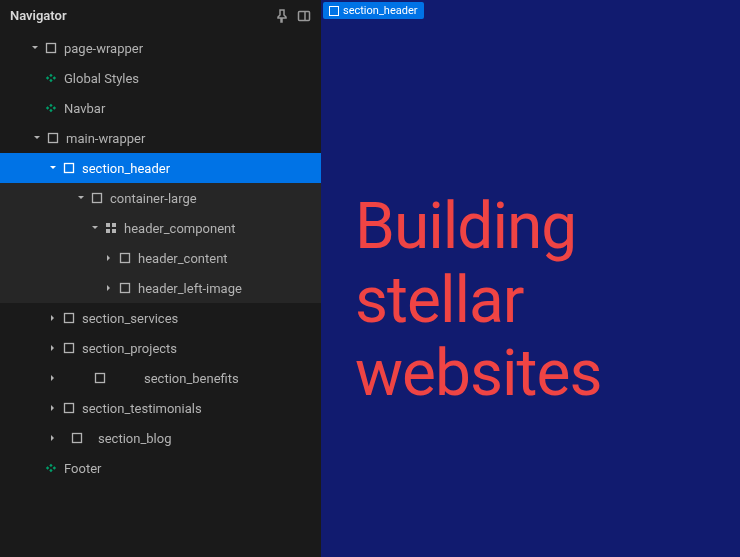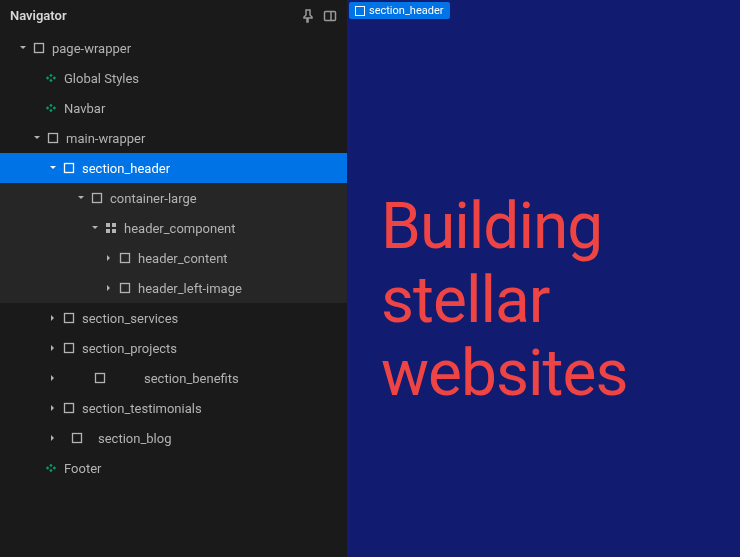--- a/index.html
+++ b/index.html
@@ -1,17 +1,17 @@
 <!DOCTYPE html>
 <html><head>
 <meta charset="utf-8">
 <style>
 * { margin: 0; padding: 0; box-sizing: border-box; }
 body { font-family: -apple-system, BlinkMacSystemFont, "Segoe UI", Roboto, sans-serif; background: #1a1a1a; width: 740px; height: 557px; overflow: hidden; display: flex; }
-.navigator-panel { width: 347px; background: #1a1a1a; display: flex; flex-direction: column; }
+.navigator-panel { width: 321px; background: #1a1a1a; display: flex; flex-direction: column; }
 .panel-header { display: flex; align-items: center; justify-content: space-between; padding: 8px 10px; background: #1a1a1a; }
 .panel-title { color: #d8d8d8; font-size: 13px; font-weight: 600; }
 .panel-actions { display: flex; gap: 8px; align-items: center; }
 .header-icon { width: 14px; height: 14px; display: flex; align-items: center; justify-content: center; color: #999; cursor: pointer; }
 .tree { flex: 1; overflow-y: auto; padding-top: 2px; }
 .tree-row { display: flex; align-items: center; height: 30px; color: #b3b3b3; font-size: 13px; cursor: pointer; position: relative; }
 .tree-row.selected { background: #0073e6; color: #fff; }
 .tree-row.expanded-group { background: #262626; }
 .toggle { width: 10px; height: 10px; display: flex; align-items: center; justify-content: center; margin-right: 4px; flex-shrink: 0; }
 .toggle svg { width: 8px; height: 8px; }
@@ -45,21 +45,21 @@
             <rect x="1.5" y="2.5" width="11" height="9" rx="1"></rect>
             <line x1="8" y1="2.5" x2="8" y2="11.5"></line>
           </svg>
       </span>
     </div>
   </div>
 
   <div class="tree">
 
 
-    <div class="tree-row" style="padding-left:18px;">
+    <div class="tree-row" style="padding-left:18px;margin-left:12px;">
       <span class="toggle">
           <svg viewBox="0 0 8 8" fill="currentColor">
             <path d="M1 2l3 3 3-3z"></path>
           </svg>
         </span>
       <span class="tree-icon ic-box">
           <svg viewBox="0 0 12 12" fill="none" stroke="currentColor" stroke-width="1.3">
             <rect x="1.5" y="1.5" width="9" height="9"></rect>
           </svg>
         </span>

